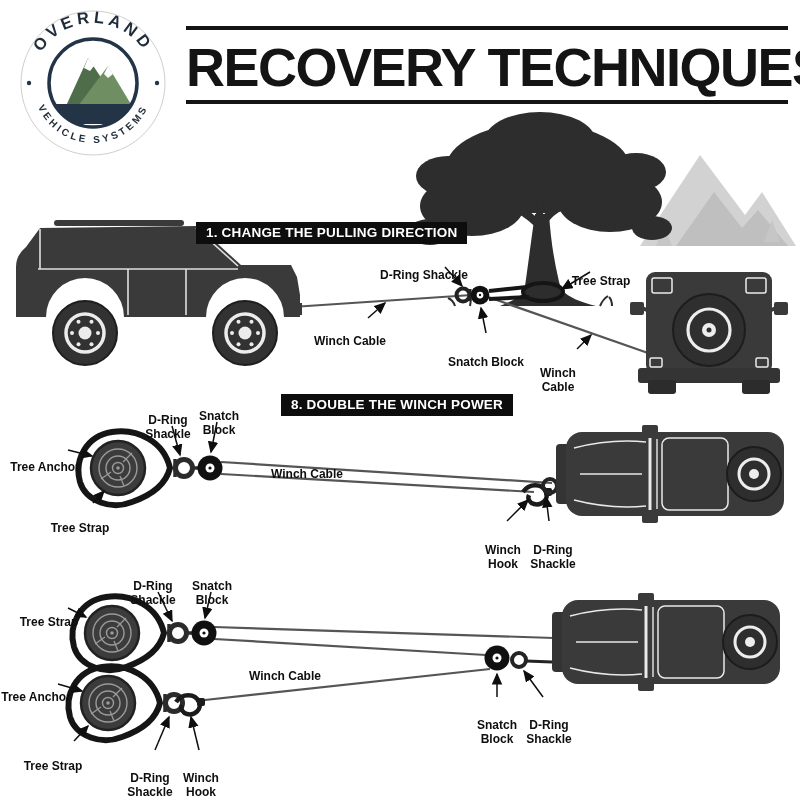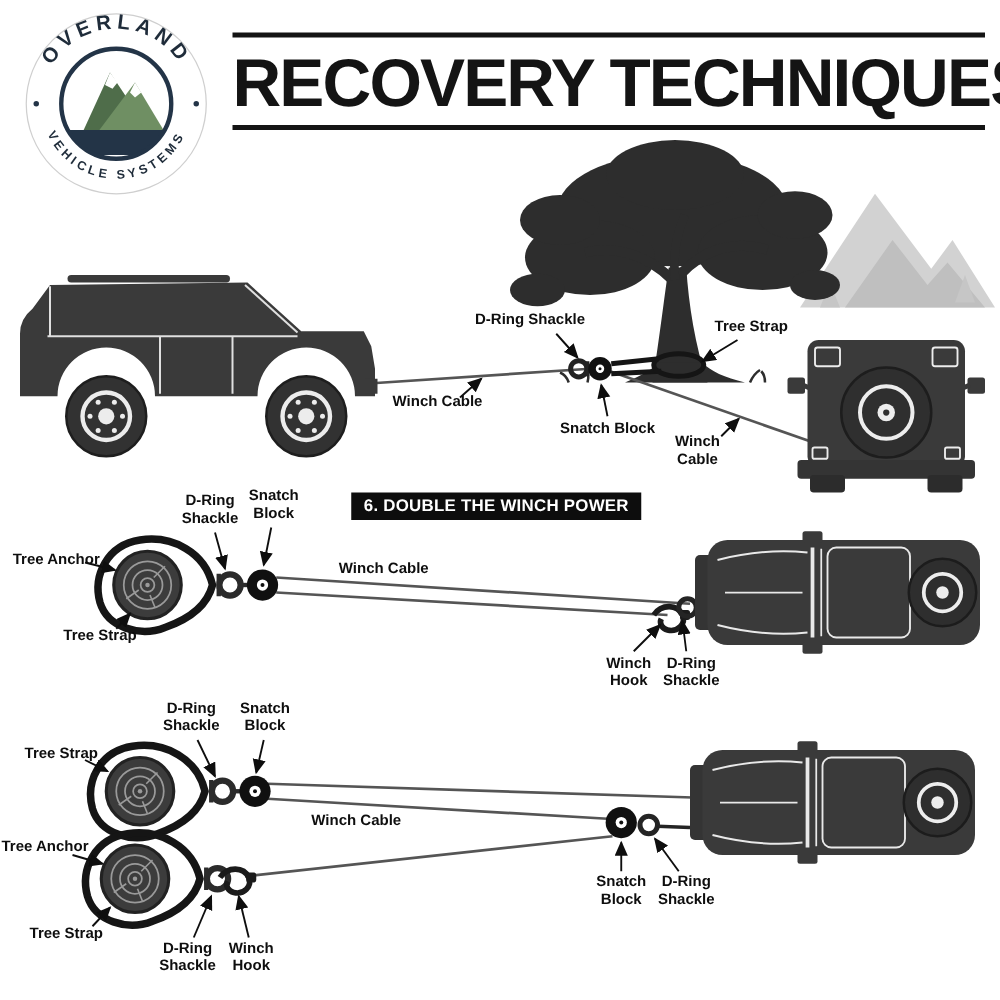--- a/index.html
+++ b/index.html
@@ -6,21 +6,21 @@
   .page{position:relative;width:800px;height:800px;background:#fff;overflow:hidden;
         font-family:"Liberation Sans",sans-serif;}
   .art{position:absolute;left:0;top:0;}
   .title-wrap{position:absolute;left:186px;top:26px;width:602px;
     border-top:4px solid #141414;border-bottom:4px solid #141414;padding:7px 0 3px;}
   .title-text{font-size:54px;font-weight:bold;letter-spacing:-1.5px;line-height:60px;
     color:#141414;white-space:nowrap;}
   .sec-h{position:absolute;background:#0d0d0d;color:#fff;font-weight:bold;font-size:13.5px;
     line-height:22px;padding:0 10px;letter-spacing:.2px;white-space:nowrap;}
   .lbl{position:absolute;transform:translateX(-50%);font-weight:bold;font-size:12px;
-    line-height:13.5px;color:#0e0e0e;text-align:center;white-space:pre-line;}
+    line-height:13.5px;color:#0e0e0e;text-align:center;white-space:pre-line;margin-top:20px;}
 </style>
 </head>
 <body>
 
 <div class="page">
 
   <svg class="art" width="800" height="800" viewBox="0 0 800 800">
     <defs>
       <marker id="ah" markerWidth="9" markerHeight="8" refX="7" refY="3.5" orient="auto">
         <path d="M0,0 L8,3.5 L0,7 Z" fill="#0e0e0e"></path>
@@ -257,21 +257,22 @@
       <text font-family="Liberation Sans, sans-serif" font-size="10" font-weight="bold" fill="#1f2c3a" letter-spacing="3">
         <textPath href="#arcBot" startOffset="50%" text-anchor="middle">VEHICLE SYSTEMS</textPath>
       </text>
     </g>
   </svg>
 
   <div class="title-wrap">
     <div class="title-text">RECOVERY TECHNIQUES</div>
   </div>
 
-  <div class="sec-h" style="left:281px;top:394px">6. DOUBLE THE WINCH POWER</div>
+  <div class="sec-h" style="left:196px;top:222px">1. CHANGE THE PULLING DIRECTION</div>
+  <div class="sec-h" style="left:281px;top:394px">8. DOUBLE THE WINCH POWER</div>
 
   <div class="lbl" style="left:424px;top:249px">D-Ring Shackle</div>
   <div class="lbl" style="left:601px;top:255px">Tree Strap</div>
   <div class="lbl" style="left:350px;top:315px">Winch Cable</div>
   <div class="lbl" style="left:486px;top:336px">Snatch Block</div>
   <div class="lbl" style="left:558px;top:347px">Winch
 Cable</div>
 
   <div class="lbl" style="left:168px;top:394px">D-Ring
 Shackle</div>

